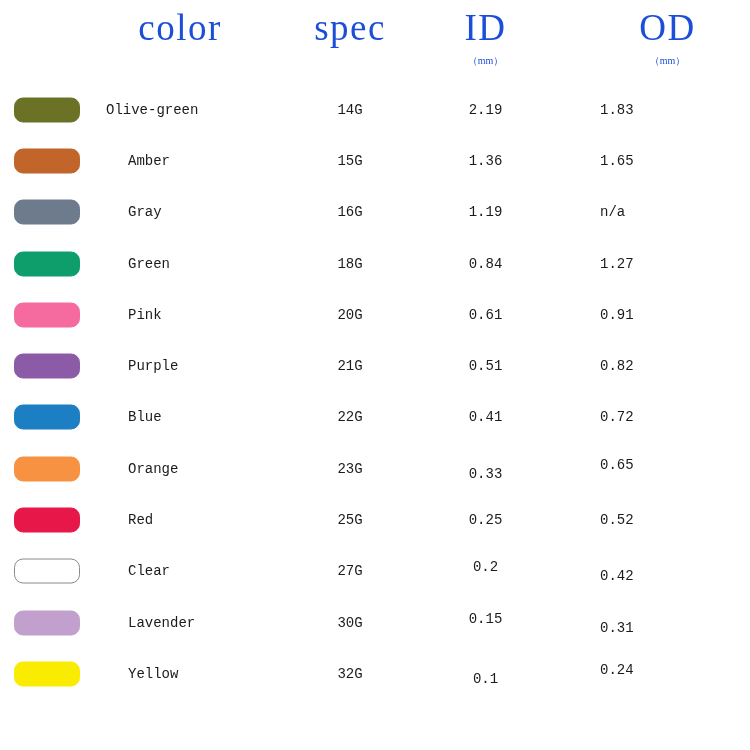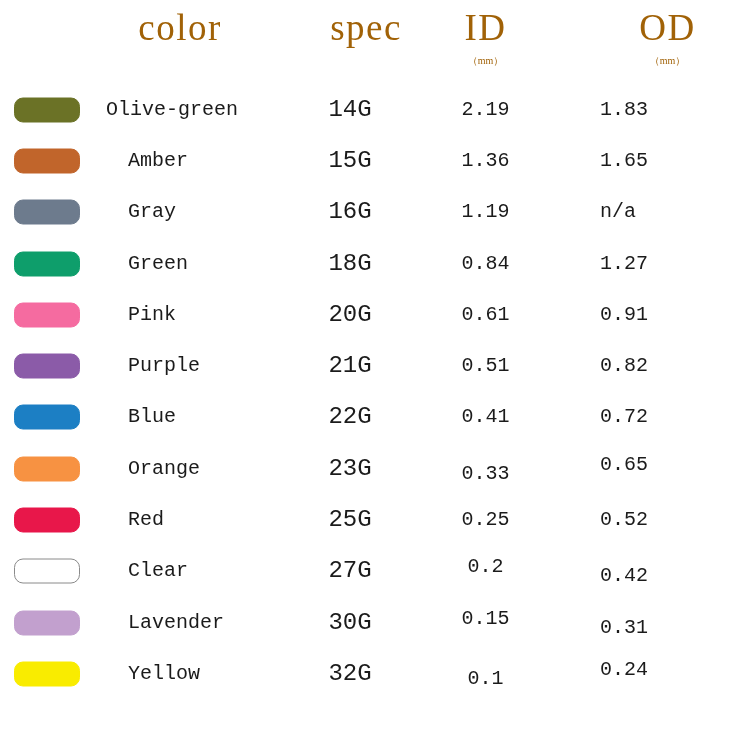--- a/index.html
+++ b/index.html
@@ -27,39 +27,39 @@
   .header-row {
     position: relative;
     height: 84px;
   }
   .head-cell {
     position: absolute;
     top: 0;
     text-align: center;
     font-family: "Liberation Serif", serif;
     font-weight: 400;
-    color: #a16207;
+    color: #1d4ed8;
   }
   .head-main {
     display: block;
     font-size: 37px;
     line-height: 56px;
     letter-spacing: 1.5px;
     white-space: nowrap;
   }
   .head-sub {
     display: block;
     font-size: 10px;
     line-height: 18px;
     margin-top: -4px;
     white-space: nowrap;
   }
 
   .hc-color { left: 85px;  width: 190px; }
-  .hc-spec  { left: 286px; width: 160px; }
+  .hc-spec  { left: 270px; width: 160px; }
   .hc-id    { left: 418px; width: 135px; }
   .hc-od    { left: 600px; width: 135px; }
 
   
   .rows {
     position: relative;
   }
   .row {
     position: relative;
     height: 51.3px;
@@ -78,28 +78,28 @@
     height: 25px;
     border-radius: 9px;
     box-sizing: border-box;
   }
 
   .cell {
     position: absolute;
     top: 50%;
     transform: translateY(-50%);
     font-family: "Liberation Mono", monospace;
-    font-size: 20px;
+    font-size: 14px;
     line-height: 24px;
     color: #1b1b1b;
     white-space: nowrap;
   }
 
   .c-name { left: 106px; width: 190px; text-align: left; }
-  .c-spec { left: 270px; width: 160px; text-align: center; font-size: 24px; }
+  .c-spec { left: 270px; width: 160px; text-align: center; font-size: 14px; }
   .c-id   { left: 418px; width: 135px; text-align: center; }
   .c-od   { left: 600px; width: 135px; text-align: left; }
 
   
   .row .c-name.indent { left: 128px; }
 
   
   .nudge-up   { margin-top: -4px; }
   .nudge-down { margin-top: 5px; }
 </style>

